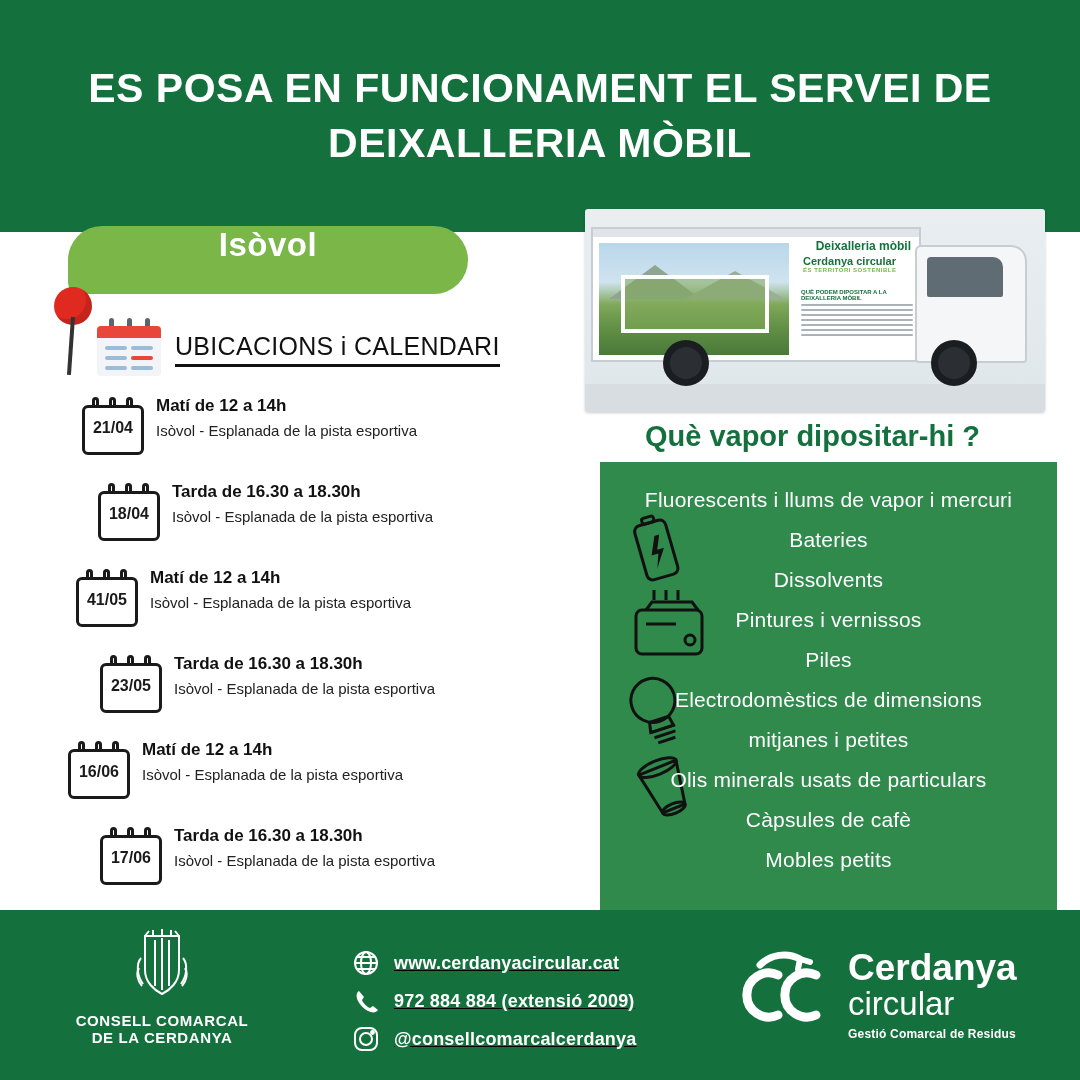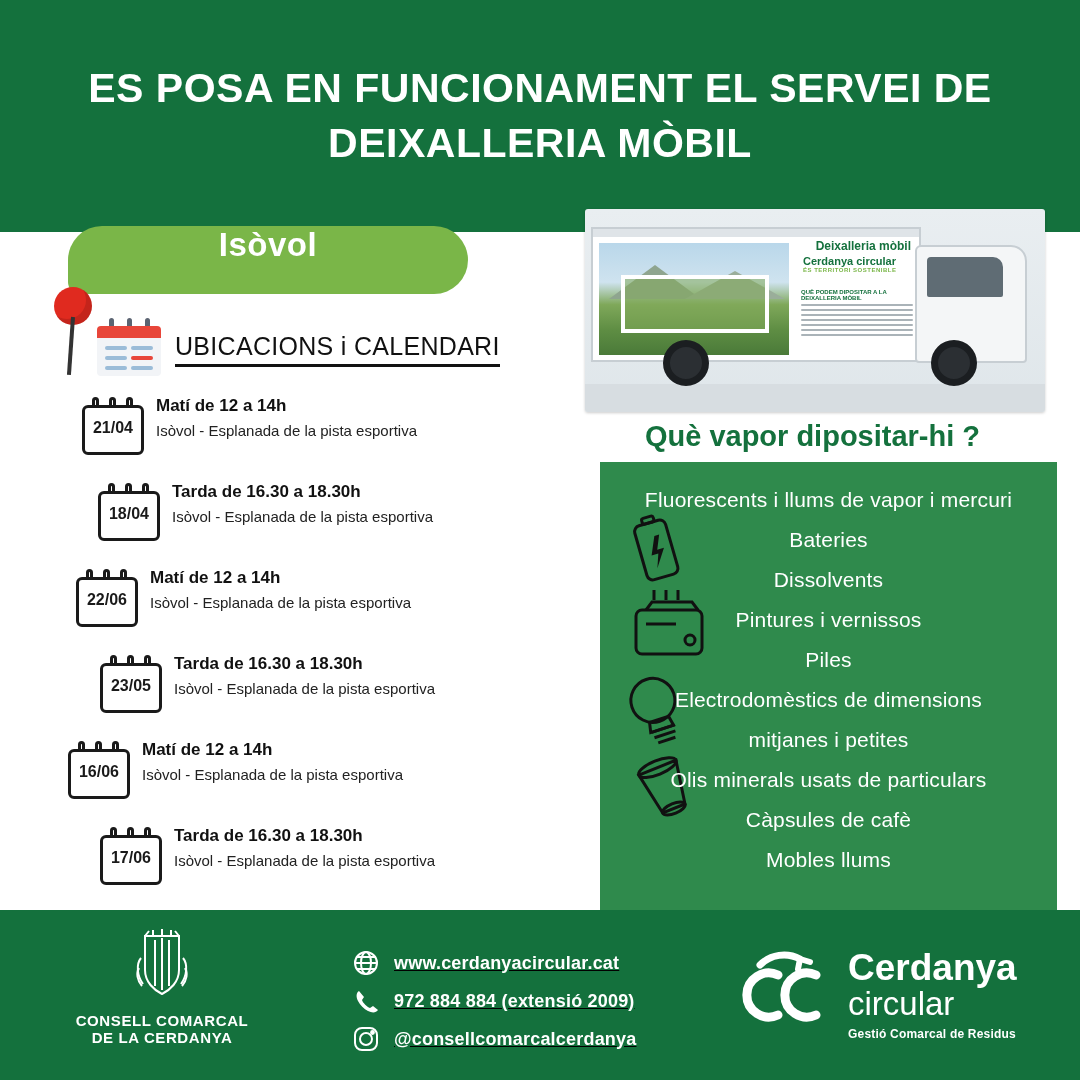--- a/index.html
+++ b/index.html
@@ -555,21 +555,21 @@
           <div class="t2">Isòvol - Esplanada de la pista esportiva</div>
         </div>
       </div>
 
       <div class="event ev2">
         <div class="cal">
           <div class="ring ring1"></div>
           <div class="ring ring2"></div>
           <div class="ring ring3"></div>
           <div class="frame"></div>
-          <div class="date">22/06</div>
+          <div class="date">41/05</div>
         </div>
         <div class="txt">
           <div class="t1">Matí de 12 a 14h</div>
           <div class="t2">Isòvol - Esplanada de la pista esportiva</div>
         </div>
       </div>
 
       <div class="event ev3">
         <div class="cal">
           <div class="ring ring1"></div>
@@ -694,21 +694,21 @@
       <div class="items">
         <div>Fluorescents i llums de vapor i mercuri</div>
         <div>Bateries</div>
         <div>Dissolvents</div>
         <div>Pintures i vernissos</div>
         <div>Piles</div>
         <div>Electrodomèstics de dimensions</div>
         <div>mitjanes i petites</div>
         <div>Olis minerals usats de particulars</div>
         <div>Càpsules de cafè</div>
-        <div>Mobles llums</div>
+        <div>Mobles petits</div>
       </div>
     </div>
   </div>
 
   <div class="footer">
 
     <div class="crest">
       <svg class="shield" viewBox="0 0 62 74">
         <g fill="none" stroke="#ffffff" stroke-width="2">
           <path d="M14 8 h34 v34 c0 12 -9 20 -17 24 c-8 -4 -17 -12 -17 -24 z"></path>

